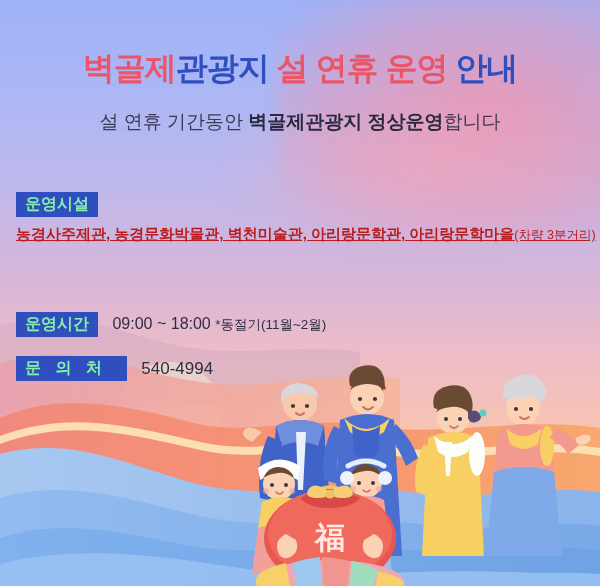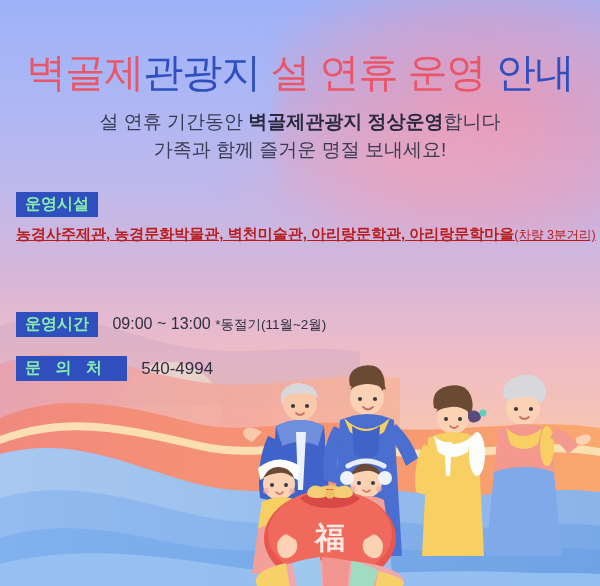--- a/index.html
+++ b/index.html
@@ -19,21 +19,21 @@
   .pinkwash2{position:absolute;left:34%;top:14%;width:74%;height:30%;
     background:radial-gradient(ellipse at 50% 50%,rgba(243,168,186,.55) 0%,rgba(243,168,186,0) 70%);
     filter:blur(8px);}
 
   
   .scene{position:absolute;left:0;right:0;bottom:0;height:300px;}
   .scene svg{display:block;width:100%;height:100%;}
 
   
   .title{position:absolute;top:52px;left:0;right:0;text-align:center;
-    font-size:40px;font-weight:normal;letter-spacing:-1px;line-height:1;white-space:nowrap;}
+    font-size:32px;font-weight:bold;letter-spacing:-1px;line-height:1;white-space:nowrap;}
   .t-red{color:#ea5668;}
   .t-blue{color:#2f4fbf;}
 
   
   .subtitle{position:absolute;top:108px;left:0;right:0;text-align:center;
     color:#3a3a52;font-size:19px;line-height:1.45;}
   .sub-strong{font-weight:bold;color:#29293f;}
 
   
   .badge{display:inline-block;background:#2f4fbf;color:#86efac;font-weight:bold;
@@ -222,36 +222,35 @@
   </div>
 
   <div class="title">
     <span class="t-red">벽골제</span><span class="t-blue">관광지</span><span class="t-red"> 설 연휴 운영 </span><span class="t-blue">안내</span>
   </div>
 
   <div class="subtitle">
     <div>
       <span>설 연휴 기간동안 </span><span class="sub-strong">벽골제관광지 정상운영</span><span>합니다</span>
     </div>
-    <div>가족과 함께 즐거운 명절 보내세요!</div>
   </div>
 
   <div class="sec-facility">
     <span class="badge">운영시설</span>
     <div class="facility-lines">
       <div class="fl">
         <b>농경사주제관, 농경문화박물관, 벽천미술관, 아리랑문학관, 아리랑문학마을</b><span class="small-note">(차량 3분거리)</span>
       </div>
     </div>
   </div>
 
   <div class="sec-hours">
     <span class="badge">운영시간</span>
     <span class="inline-val">
-      <span>09:00 ~ 13:00 </span><span class="note">*동절기(11월~2월)</span>
+      <span>09:00 ~ 18:00 </span><span class="note">*동절기(11월~2월)</span>
     </span>
   </div>
 
   <div class="sec-contact">
     <span class="badge wide">문 의 처</span>
     <span class="inline-val phone">540-4994</span>
   </div>
 
 </div>
 

